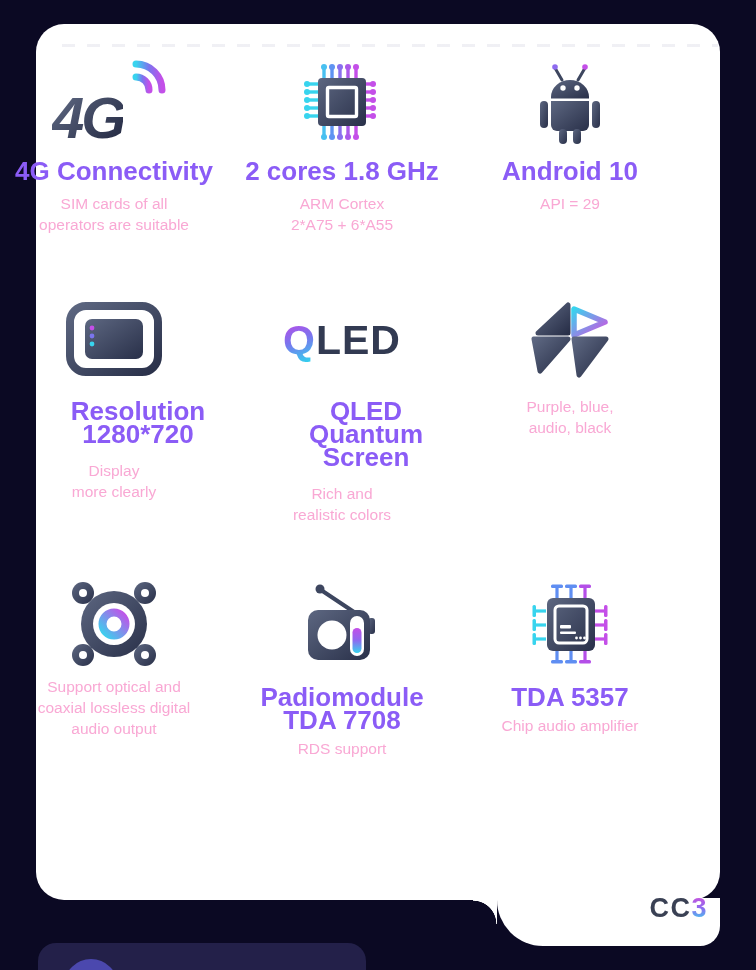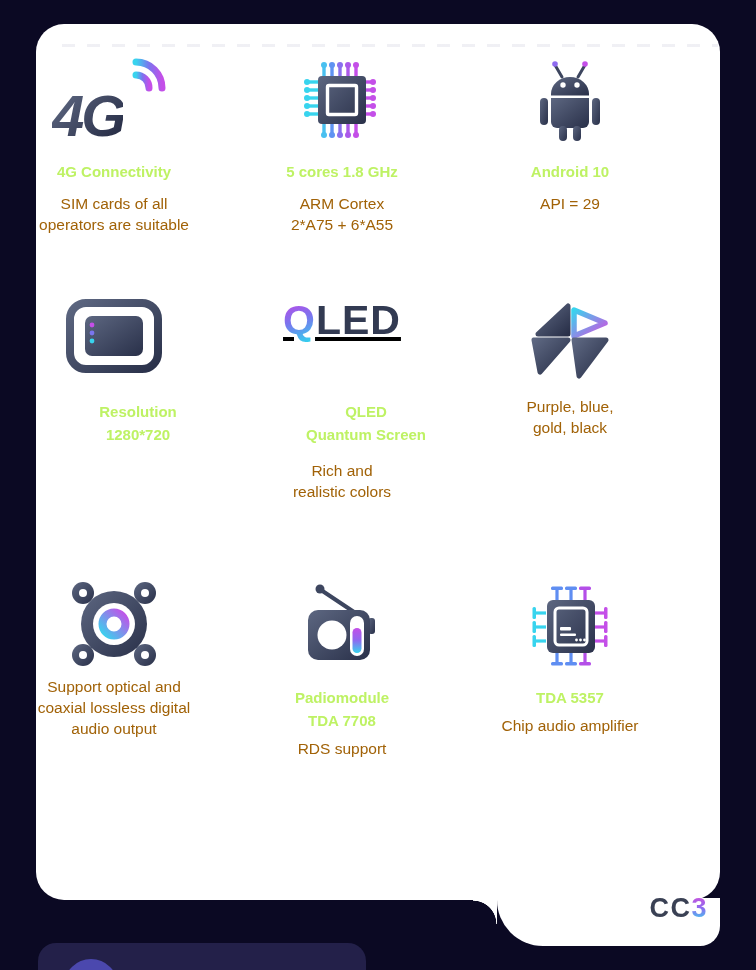--- a/index.html
+++ b/index.html
@@ -35,30 +35,30 @@
     background:linear-gradient(180deg,#d24fd8 5%,#8e6bf0 50%,#38d4ee 95%);
     -webkit-background-clip:text;background-clip:text;color:transparent;
   }
   .grid{
     position:absolute;left:0;top:28px;width:684px;
     display:grid;grid-template-columns:repeat(3,228px);
     grid-template-rows:268px 282px 300px;
     justify-items:center;text-align:center;z-index:2;
   }
   .cell{display:flex;flex-direction:column;align-items:center;width:100%;}
-  .icon-box{display:flex;justify-content:center;text-decoration:underline;}
+  .icon-box{display:flex;align-items:center;justify-content:center;}
   .r1{padding-top:24px;} .r1 .icon-box{height:100px;}
   .r2{padding-top:2px;}  .r2 .icon-box{height:84px;}
   .r3{padding-top:0;}    .r3 .icon-box{height:92px;}
   .title{
-    font-size:15px;line-height:23px;font-weight:700;color:#bef264;
+    font-size:26px;line-height:23px;font-weight:700;color:#8b5cf6;
     white-space:pre-line;
   }
   .subtitle{
-    font-size:15.5px;line-height:21px;color:#a16207;white-space:pre-line;
+    font-size:15.5px;line-height:21px;color:#f9a8d4;white-space:pre-line;
   }
   .r1 .title{margin-top:8px;}  .r1 .subtitle{margin-top:10px;}
   .r2 .title{margin-top:18px;margin-left:48px;} .r2 .subtitle{margin-top:14px;}
   .r3 .title{margin-top:16px;} .r3 .subtitle{margin-top:6px;}
   
   .fourg-wrap{position:relative;width:136px;height:96px;}
   .fourg{
     position:absolute;left:6px;bottom:2px;
     font-size:58px;font-weight:800;font-style:italic;letter-spacing:-3px;
     background:linear-gradient(135deg,#5d6781 10%,#2a3049 85%);
@@ -185,21 +185,21 @@
             <rect x="66" y="52.3" width="12" height="3.4"></rect>
               <circle cx="79" cy="54" r="3"></circle>
             <rect x="66" y="60.3" width="12" height="3.4"></rect>
               <circle cx="79" cy="62" r="3"></circle>
           </g>
           <rect x="24" y="24" width="48" height="48" rx="4" fill="url(#g-slate)"></rect>
           <rect x="33.5" y="33.5" width="29" height="29" rx="1.5" fill="none" stroke="#ffffff" stroke-width="3.4"></rect>
         </g>
       </svg>
     </div>
-    <div class="title">5 cores 1.8 GHz</div>
+    <div class="title">2 cores 1.8 GHz</div>
     <div class="subtitle">ARM Cortex
 2*A75 + 6*A55</div>
   </div>
 
   <div class="cell r1">
     <div class="icon-box">
       <svg width="96" height="94" viewBox="0 0 96 94">
         <line x1="40" y1="25" x2="33" y2="13" stroke="#3d465f" stroke-width="3" stroke-linecap="round"></line>
         <line x1="56" y1="25" x2="63" y2="13" stroke="#3d465f" stroke-width="3" stroke-linecap="round"></line>
         <circle cx="33" cy="12" r="2.8" fill="#8e6bf0"></circle>
@@ -223,20 +223,22 @@
       <svg width="100" height="78" viewBox="0 0 100 78">
         <rect x="6" y="5" width="88" height="66" rx="16" fill="#ffffff" stroke="url(#g-slate)" stroke-width="8"></rect>
         <rect x="21" y="18" width="58" height="40" rx="7" fill="url(#g-slate)"></rect>
         <circle cx="28" cy="27" r="2.4" fill="#c44fe8"></circle>
         <circle cx="28" cy="35" r="2.4" fill="#7a75ee"></circle>
         <circle cx="28" cy="43" r="2.4" fill="#38d4ee"></circle>
       </svg>
     </div>
     <div class="title">Resolution
 1280*720</div>
+    <div class="subtitle">Display
+more clearly</div>
   </div>
 
   <div class="cell r2">
     <div class="icon-box">
       <div class="qled"><span class="q">Q</span><span>LED</span></div>
     </div>
     <div class="title">QLED
 Quantum Screen</div>
     <div class="subtitle">Rich and
 realistic colors</div>
@@ -245,21 +247,21 @@
   <div class="cell r2">
     <div class="icon-box">
       <svg width="92" height="86" viewBox="0 0 92 86">
         <path d="M44 8 L44 36 L14 36 Z" fill="url(#g-slate)" stroke="url(#g-slate)" stroke-width="5" stroke-linejoin="round"></path>
         <path d="M50 12 L50 38 L81 25 Z" fill="#ffffff" stroke="url(#g-cp)" stroke-width="5.5" stroke-linejoin="round"></path>
         <path d="M10 42 L44 42 L16 74 Z" fill="url(#g-slate)" stroke="url(#g-slate)" stroke-width="5" stroke-linejoin="round"></path>
         <path d="M50 42 L82 42 L55 78 Z" fill="url(#g-slate)" stroke="url(#g-slate)" stroke-width="5" stroke-linejoin="round"></path>
       </svg>
     </div>
     <div class="subtitle">Purple, blue,
-gold, black</div>
+audio, black</div>
   </div>
 
   <div class="cell r3">
     <div class="icon-box">
       <svg width="92" height="92" viewBox="0 0 92 92">
         <circle cx="15" cy="15" r="11" fill="url(#g-slate)"></circle>
         <circle cx="77" cy="15" r="11" fill="url(#g-slate)"></circle>
         <circle cx="15" cy="77" r="11" fill="url(#g-slate)"></circle>
         <circle cx="77" cy="77" r="11" fill="url(#g-slate)"></circle>
         <circle cx="46" cy="46" r="33" fill="url(#g-slate)"></circle>

